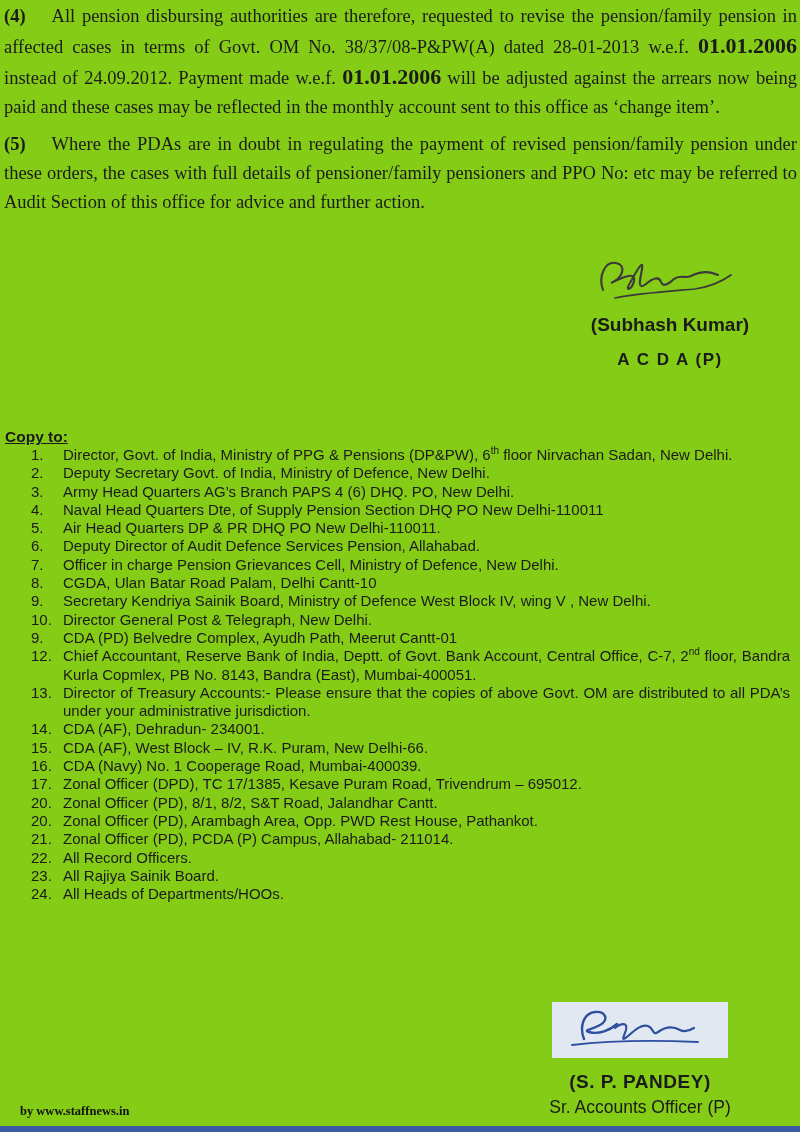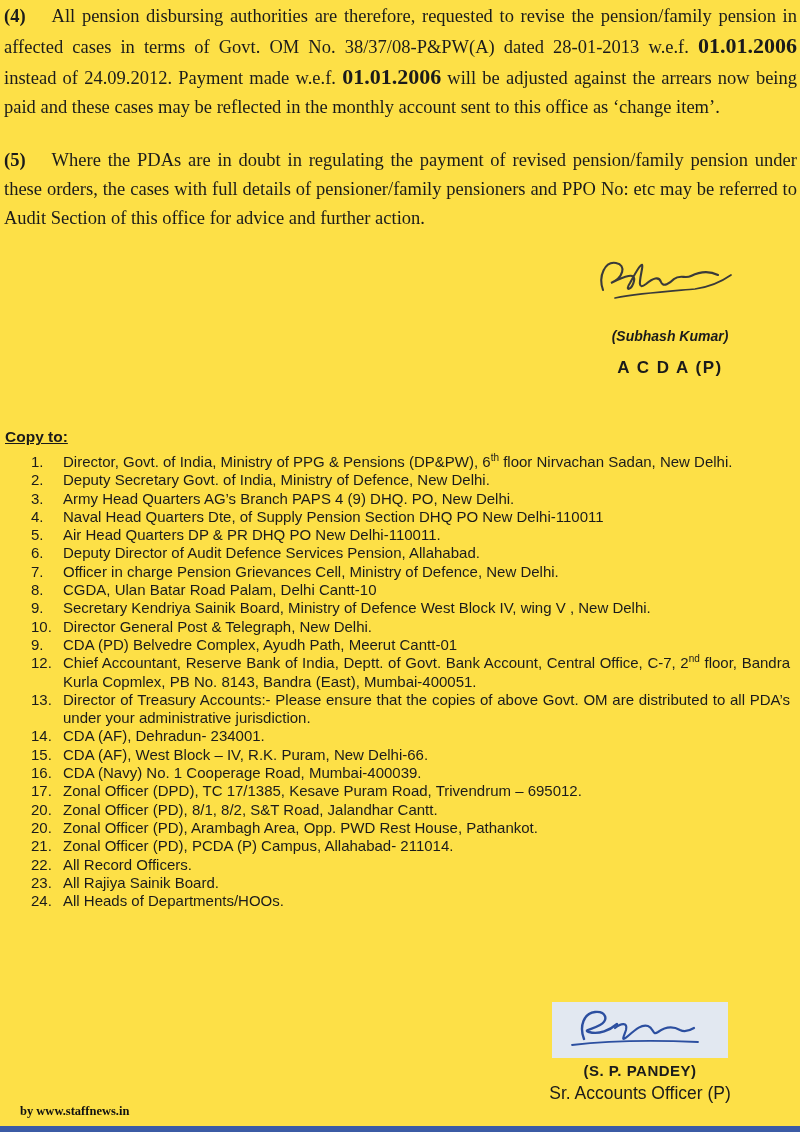--- a/index.html
+++ b/index.html
@@ -5,52 +5,52 @@
   * { margin:0; padding:0; box-sizing:border-box; }
   html,body { width:800px; }
   body {
     width:800px; height:1132px;
     background:#ffffff;
     font-family:"Liberation Serif", serif;
     color:#1b1b1b;
     position:relative;
     overflow:hidden;
   }
-  .page { position:relative; width:800px; height:1132px; background:#fde047; }
+  .page { position:relative; width:800px; height:1132px; background:#84cc16; }
 
   
   .body-text { position:absolute; top:2px; left:4px; width:793px; }
   .para { font-size:18.5px; line-height:29px; text-align:justify; }
-  .para + .para { margin-top:24px; }
+  .para + .para { margin-top:8px; }
   .para-label { font-weight:bold; }
   .label-gap { display:inline-block; width:26px; }
   .big-date { font-weight:bold; font-size:22px; }
 
   
   .sig1-block { position:absolute; top:250px; left:545px; width:250px; text-align:center; }
   .sig1-svg { display:block; margin:0 auto; }
-  .sig-name { font-family:"Liberation Sans", sans-serif; font-weight:bold; font-size:14px; margin-top:16px;font-style:italic; }
+  .sig-name { font-family:"Liberation Sans", sans-serif; font-weight:bold; font-size:19px; margin-top:2px; }
   .sig-title { font-family:"Liberation Sans", sans-serif; font-weight:bold; font-size:17px; letter-spacing:1.5px; margin-top:14px; }
 
   
   .copy-block { position:absolute; top:428px; left:5px; width:785px; }
   .copy-heading {
     font-family:"Liberation Sans", sans-serif; font-weight:bold;
-    font-size:15.5px; text-decoration:underline; margin-bottom:7px;
+    font-size:15.5px; text-decoration:underline; margin-bottom:0;
   }
   .copy-list { font-family:"Liberation Sans", sans-serif; font-size:15px; line-height:18.3px; }
   .copy-item { display:flex; align-items:flex-start; }
   .copy-num { flex:0 0 32px; margin-left:26px; }
   .copy-text { flex:1; text-align:justify; }
   .copy-text sup { font-size:10px; vertical-align:super; line-height:0; }
 
   
   .sig2-block { position:absolute; top:1002px; left:510px; width:260px; text-align:center; }
   .sig2-box { width:176px; height:56px; margin:0 auto; background:#e2e8f1; display:flex; align-items:center; justify-content:center; }
-  .sig2-name { font-family:"Liberation Sans", sans-serif; font-weight:bold; font-size:15px; margin-top:4px; letter-spacing:0.5px; }
+  .sig2-name { font-family:"Liberation Sans", sans-serif; font-weight:bold; font-size:19px; margin-top:13px; letter-spacing:0.5px; }
   .sig2-title { font-family:"Liberation Sans", sans-serif; font-weight:normal; font-size:17.5px; margin-top:4px; }
 
   
   .watermark { position:absolute; left:20px; top:1104px; font-family:"Liberation Serif", serif; font-weight:bold; font-size:12.5px; color:#111; }
   .bottom-line { position:absolute; left:0; bottom:0; width:800px; height:6px; background:#3b5ba5; }
 </style>
 </head>
 <body>
 
 <div class="page">
@@ -75,21 +75,21 @@
         <div class="copy-item">
           <span class="copy-num">1.</span>
           <span class="copy-text"><span>Director, Govt. of India, Ministry of PPG &amp; Pensions (DP&amp;PW), 6</span><sup>th</sup><span> floor Nirvachan Sadan, New Delhi.</span></span>
         </div>
         <div class="copy-item">
           <span class="copy-num">2.</span>
           <span class="copy-text"><span>Deputy Secretary Govt. of India, Ministry of Defence, New Delhi.</span></span>
         </div>
         <div class="copy-item">
           <span class="copy-num">3.</span>
-          <span class="copy-text"><span>Army Head Quarters AG’s Branch PAPS 4 (9) DHQ. PO, New Delhi.</span></span>
+          <span class="copy-text"><span>Army Head Quarters AG’s Branch PAPS 4 (6) DHQ. PO, New Delhi.</span></span>
         </div>
         <div class="copy-item">
           <span class="copy-num">4.</span>
           <span class="copy-text"><span>Naval Head Quarters Dte, of Supply Pension Section DHQ PO New Delhi-110011</span></span>
         </div>
         <div class="copy-item">
           <span class="copy-num">5.</span>
           <span class="copy-text"><span>Air Head Quarters DP &amp; PR DHQ PO New Delhi-110011.</span></span>
         </div>
         <div class="copy-item">

